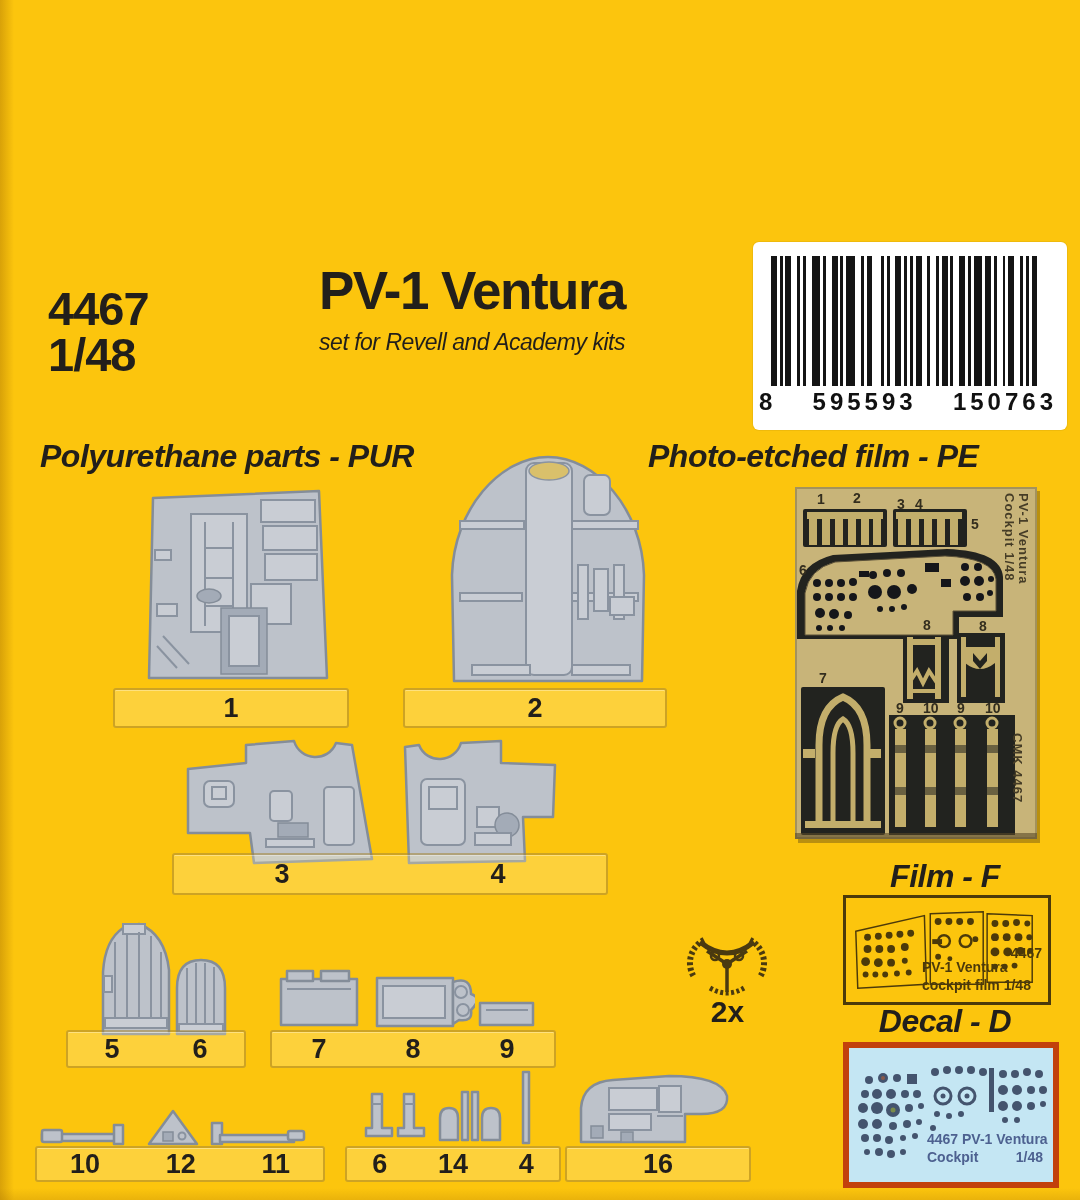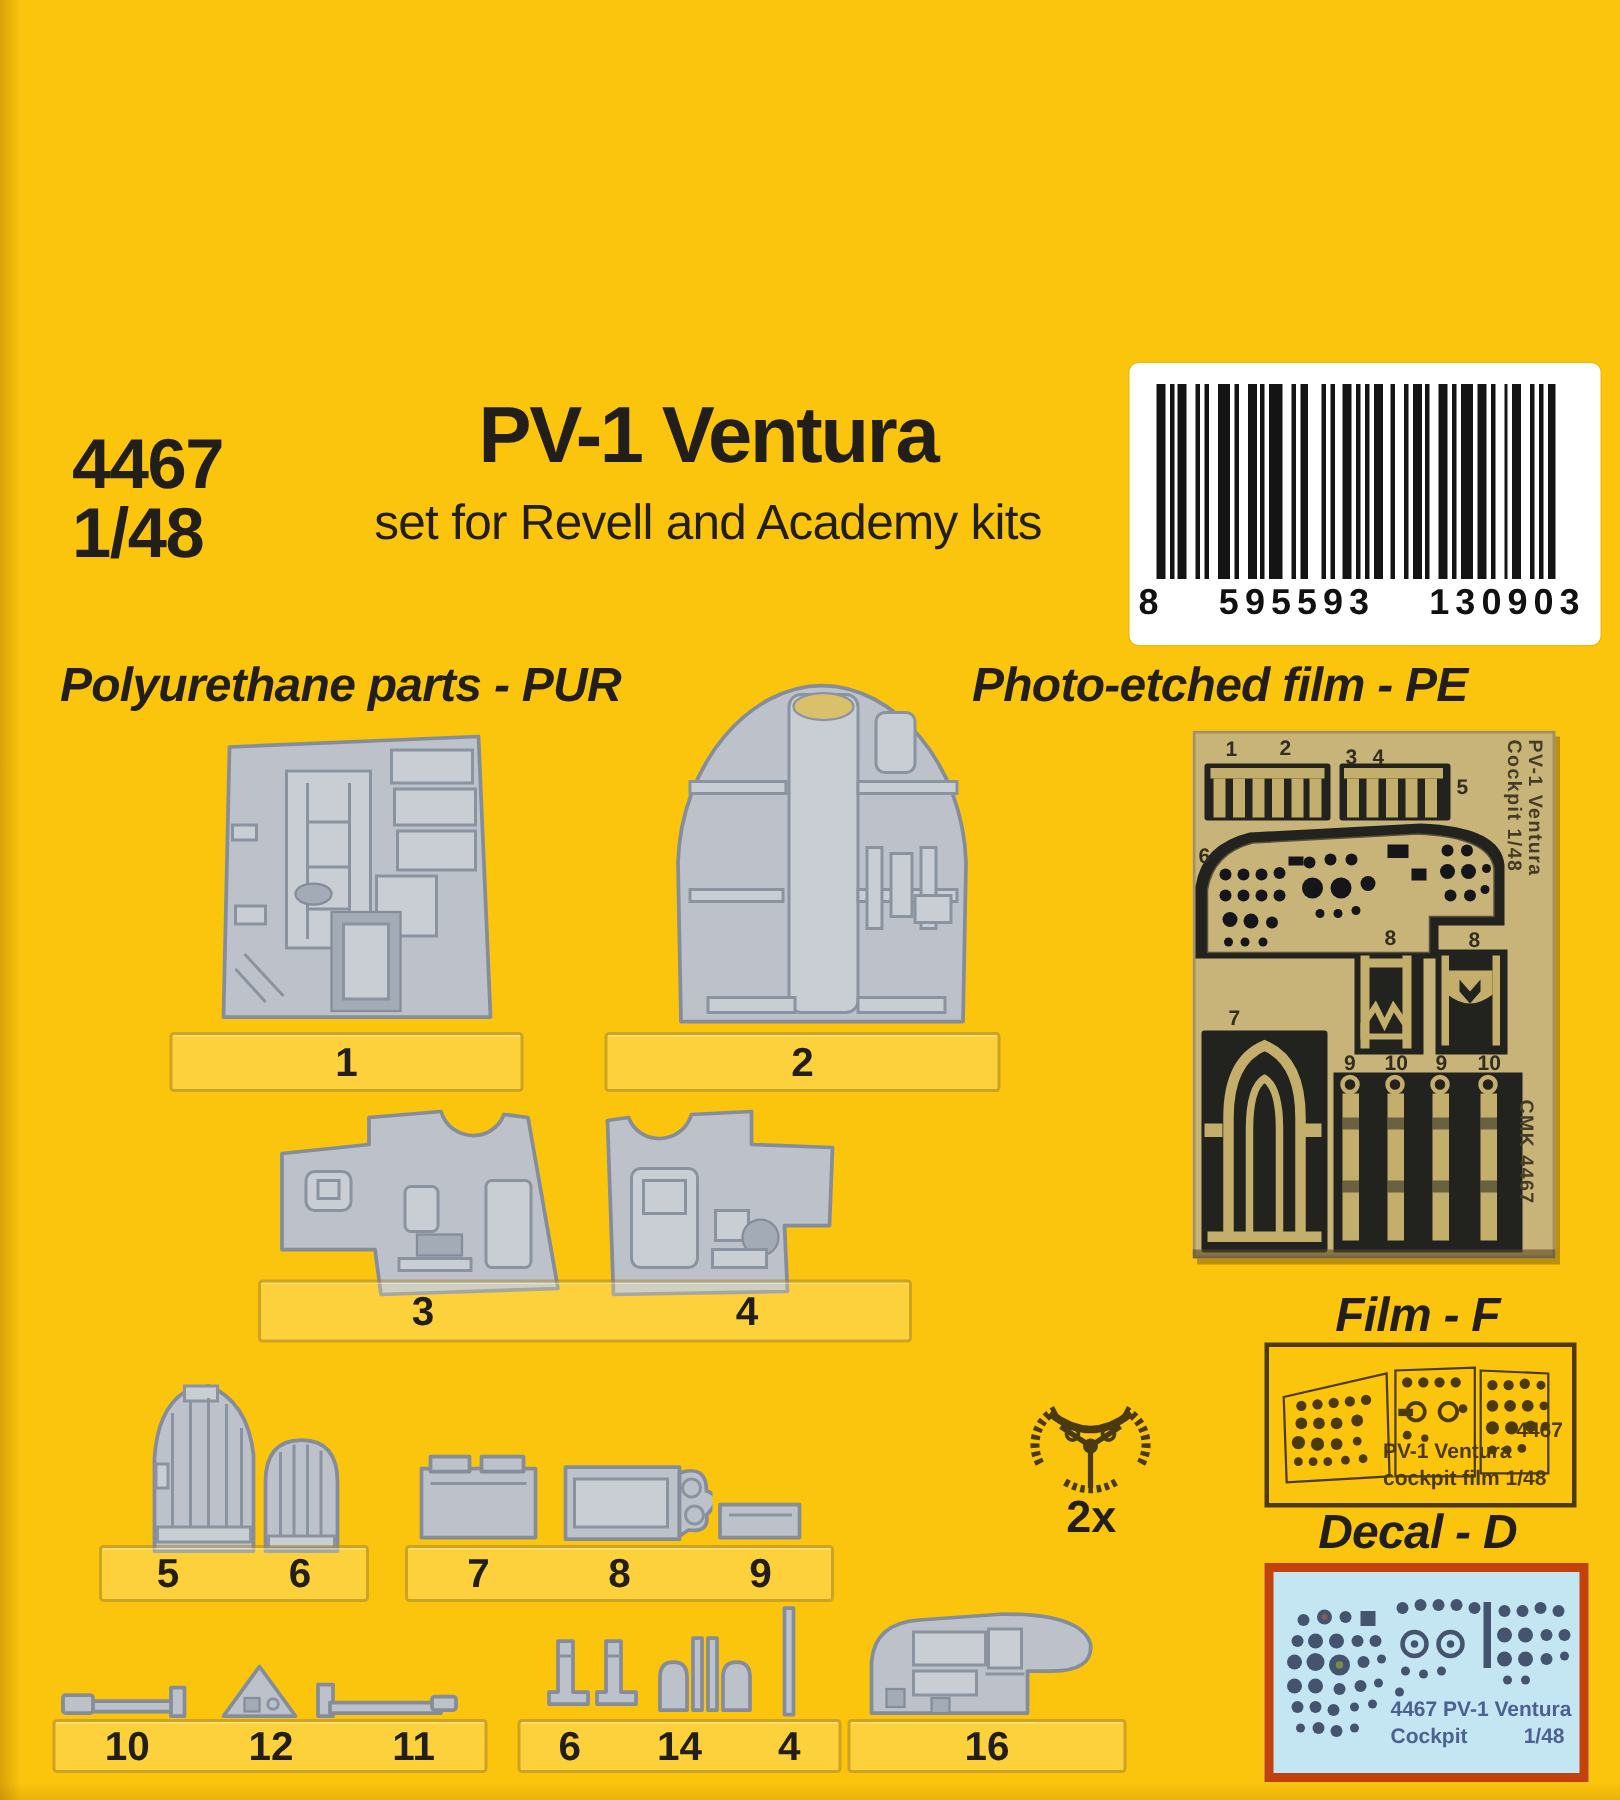--- a/index.html
+++ b/index.html
@@ -7,21 +7,21 @@
        background:var(--background,#fcc50d);
        font-family:"Liberation Sans",sans-serif;color:var(--text,#221f1b);}
   #edge-shade{position:absolute;inset:0;pointer-events:none;
        background:linear-gradient(to right,rgba(150,95,0,.35),rgba(150,95,0,0) 14px),
                   linear-gradient(to top,rgba(150,95,0,.18),rgba(150,95,0,0) 12px);}
   .abs{position:absolute;}
   
   #catalog{left:48px;top:286px;font-size:47px;font-weight:bold;line-height:.98;letter-spacing:-1px;}
   #title-block{left:232px;top:258px;width:480px;text-align:center;}
   .title-line{font-size:53px;font-weight:bold;line-height:1.26;letter-spacing:-1.5px;}
-  #subtitle{font-size:33px;margin-top:4px;letter-spacing:-.5px;}
+  #subtitle{font-size:23px;font-style:italic;margin-top:4px;letter-spacing:-.5px;}
   
   #barcode{left:753px;top:242px;width:314px;height:188px;background:var(--barcode-bg,#fff);
            border-radius:6px;box-shadow:0 0 0 1px rgba(0,0,0,.05);}
   #barcode-bars{width:278px;height:130px;margin:14px auto 0;font-size:0;white-space:nowrap;}
   #barcode-number{display:flex;justify-content:space-between;padding:2px 10px 0 6px;
            font-size:24px;font-weight:bold;letter-spacing:4px;color:#111;}
   
   .h{font-style:italic;font-weight:bold;font-size:32px;letter-spacing:-.5px;white-space:nowrap;}
   .h-center{text-align:center;white-space:nowrap;}
   
@@ -66,21 +66,21 @@
 <div class="abs" id="title-block">
   <div class="title-line">PV-1 Ventura</div>
   <div id="subtitle">set for Revell and Academy kits</div>
 </div>
 
 <div class="abs" id="barcode">
   <div id="barcode-bars"><span style="display: inline-block; height: 100%; width: 5.8px; background: rgb(20, 20, 20);"></span><span style="display: inline-block; height: 100%; width: 2.9px; background: transparent;"></span><span style="display: inline-block; height: 100%; width: 2.9px; background: rgb(20, 20, 20);"></span><span style="display: inline-block; height: 100%; width: 2.9px; background: transparent;"></span><span style="display: inline-block; height: 100%; width: 5.8px; background: rgb(20, 20, 20);"></span><span style="display: inline-block; height: 100%; width: 5.8px; background: transparent;"></span><span style="display: inline-block; height: 100%; width: 2.9px; background: rgb(20, 20, 20);"></span><span style="display: inline-block; height: 100%; width: 2.9px; background: transparent;"></span><span style="display: inline-block; height: 100%; width: 2.9px; background: rgb(20, 20, 20);"></span><span style="display: inline-block; height: 100%; width: 5.8px; background: transparent;"></span><span style="display: inline-block; height: 100%; width: 8.7px; background: rgb(20, 20, 20);"></span><span style="display: inline-block; height: 100%; width: 2.9px; background: transparent;"></span><span style="display: inline-block; height: 100%; width: 2.9px; background: rgb(20, 20, 20);"></span><span style="display: inline-block; height: 100%; width: 5.8px; background: transparent;"></span><span style="display: inline-block; height: 100%; width: 5.8px; background: rgb(20, 20, 20);"></span><span style="display: inline-block; height: 100%; width: 2.9px; background: transparent;"></span><span style="display: inline-block; height: 100%; width: 2.9px; background: rgb(20, 20, 20);"></span><span style="display: inline-block; height: 100%; width: 2.9px; background: transparent;"></span><span style="display: inline-block; height: 100%; width: 8.7px; background: rgb(20, 20, 20);"></span><span style="display: inline-block; height: 100%; width: 5.8px; background: transparent;"></span><span style="display: inline-block; height: 100%; width: 2.9px; background: rgb(20, 20, 20);"></span><span style="display: inline-block; height: 100%; width: 2.9px; background: transparent;"></span><span style="display: inline-block; height: 100%; width: 5.8px; background: rgb(20, 20, 20);"></span><span style="display: inline-block; height: 100%; width: 8.7px; background: transparent;"></span><span style="display: inline-block; height: 100%; width: 2.9px; background: rgb(20, 20, 20);"></span><span style="display: inline-block; height: 100%; width: 2.9px; background: transparent;"></span><span style="display: inline-block; height: 100%; width: 2.9px; background: rgb(20, 20, 20);"></span><span style="display: inline-block; height: 100%; width: 5.8px; background: transparent;"></span><span style="display: inline-block; height: 100%; width: 5.8px; background: rgb(20, 20, 20);"></span><span style="display: inline-block; height: 100%; width: 2.9px; background: transparent;"></span><span style="display: inline-block; height: 100%; width: 2.9px; background: rgb(20, 20, 20);"></span><span style="display: inline-block; height: 100%; width: 2.9px; background: transparent;"></span><span style="display: inline-block; height: 100%; width: 2.9px; background: rgb(20, 20, 20);"></span><span style="display: inline-block; height: 100%; width: 2.9px; background: transparent;"></span><span style="display: inline-block; height: 100%; width: 5.8px; background: rgb(20, 20, 20);"></span><span style="display: inline-block; height: 100%; width: 5.8px; background: transparent;"></span><span style="display: inline-block; height: 100%; width: 2.9px; background: rgb(20, 20, 20);"></span><span style="display: inline-block; height: 100%; width: 5.8px; background: transparent;"></span><span style="display: inline-block; height: 100%; width: 2.9px; background: rgb(20, 20, 20);"></span><span style="display: inline-block; height: 100%; width: 2.9px; background: transparent;"></span><span style="display: inline-block; height: 100%; width: 5.8px; background: rgb(20, 20, 20);"></span><span style="display: inline-block; height: 100%; width: 2.9px; background: transparent;"></span><span style="display: inline-block; height: 100%; width: 2.9px; background: rgb(20, 20, 20);"></span><span style="display: inline-block; height: 100%; width: 5.8px; background: transparent;"></span><span style="display: inline-block; height: 100%; width: 5.8px; background: rgb(20, 20, 20);"></span><span style="display: inline-block; height: 100%; width: 2.9px; background: transparent;"></span><span style="display: inline-block; height: 100%; width: 2.9px; background: rgb(20, 20, 20);"></span><span style="display: inline-block; height: 100%; width: 2.9px; background: transparent;"></span><span style="display: inline-block; height: 100%; width: 8.7px; background: rgb(20, 20, 20);"></span><span style="display: inline-block; height: 100%; width: 2.9px; background: transparent;"></span><span style="display: inline-block; height: 100%; width: 5.8px; background: rgb(20, 20, 20);"></span><span style="display: inline-block; height: 100%; width: 2.9px; background: transparent;"></span><span style="display: inline-block; height: 100%; width: 2.9px; background: rgb(20, 20, 20);"></span><span style="display: inline-block; height: 100%; width: 5.8px; background: transparent;"></span><span style="display: inline-block; height: 100%; width: 2.9px; background: rgb(20, 20, 20);"></span><span style="display: inline-block; height: 100%; width: 2.9px; background: transparent;"></span><span style="display: inline-block; height: 100%; width: 5.8px; background: rgb(20, 20, 20);"></span><span style="display: inline-block; height: 100%; width: 5.8px; background: transparent;"></span><span style="display: inline-block; height: 100%; width: 2.9px; background: rgb(20, 20, 20);"></span><span style="display: inline-block; height: 100%; width: 2.9px; background: transparent;"></span><span style="display: inline-block; height: 100%; width: 2.9px; background: rgb(20, 20, 20);"></span><span style="display: inline-block; height: 100%; width: 2.9px; background: transparent;"></span><span style="display: inline-block; height: 100%; width: 5.8px; background: rgb(20, 20, 20);"></span><span style="display: inline-block; height: 100%; width: 2.9px; background: transparent;"></span></div>
   <div id="barcode-number">
     <span>8</span>
     <span>595593</span>
-    <span>130903</span>
+    <span>150763</span>
   </div>
 </div>
 
 <div class="abs h" style="left:40px;top:438px;">Polyurethane parts - PUR</div>
 <div class="abs h" style="left:648px;top:438px;">Photo-etched film - PE</div>
 
 <svg class="abs" style="left:133px;top:486px;" width="200" height="200" viewBox="0 0 200 200">
   <path class="p" d="M20,12 L186,5 L194,192 L16,192 Z"></path>
   <rect class="d2" x="58" y="28" width="56" height="118"></rect>
   <line class="d" x1="72" y1="36" x2="72" y2="140"></line>

